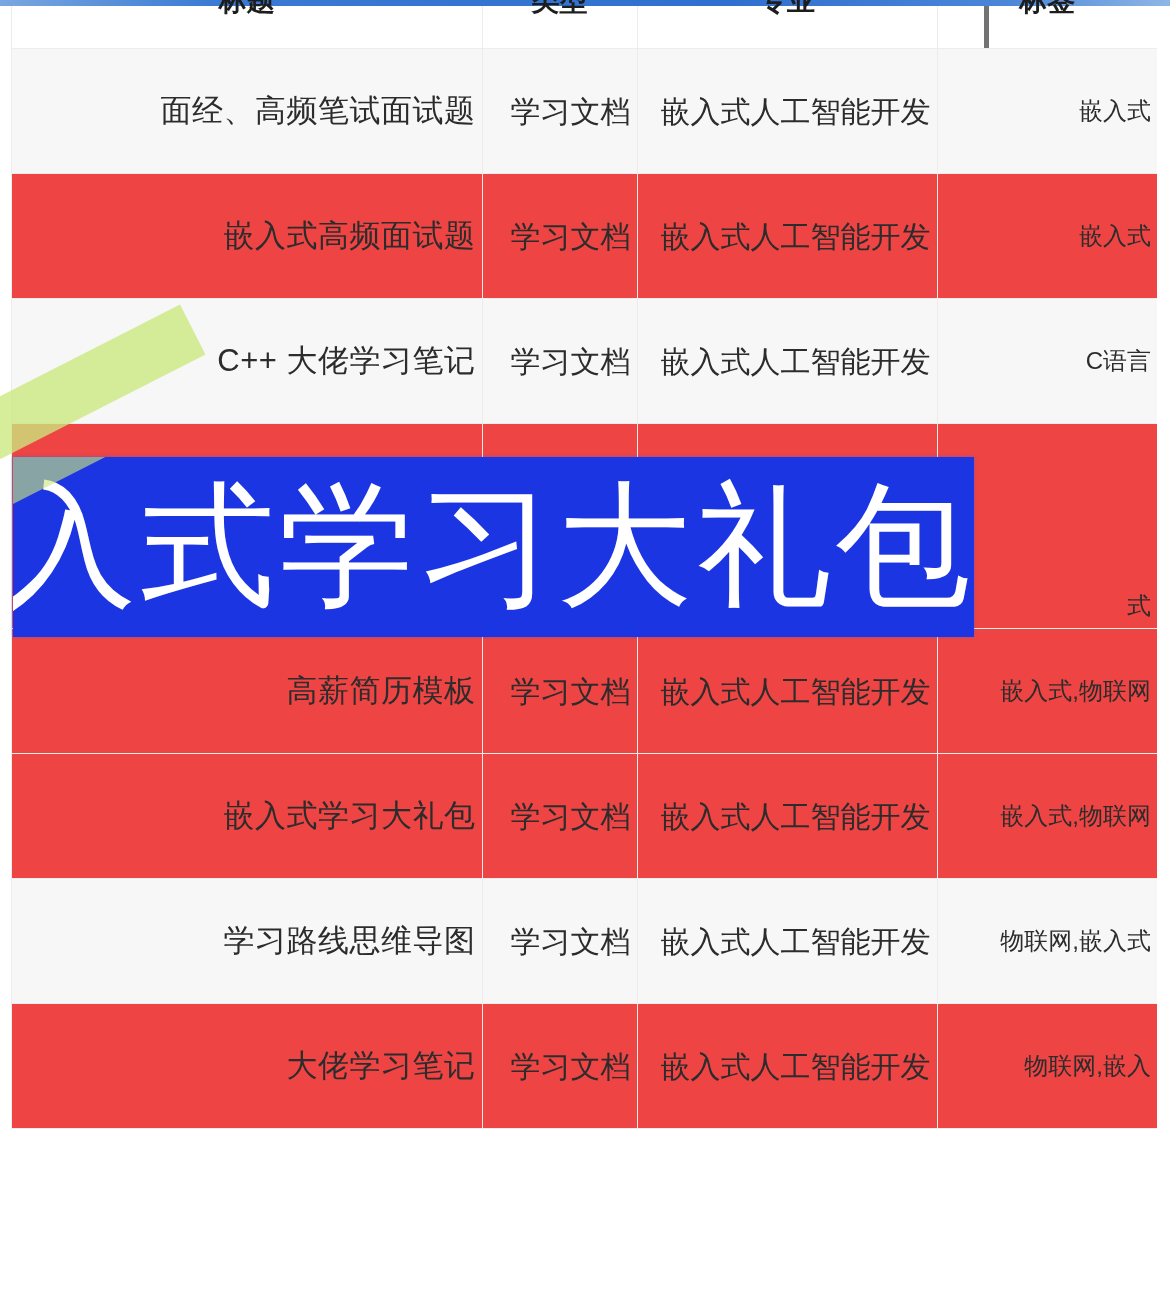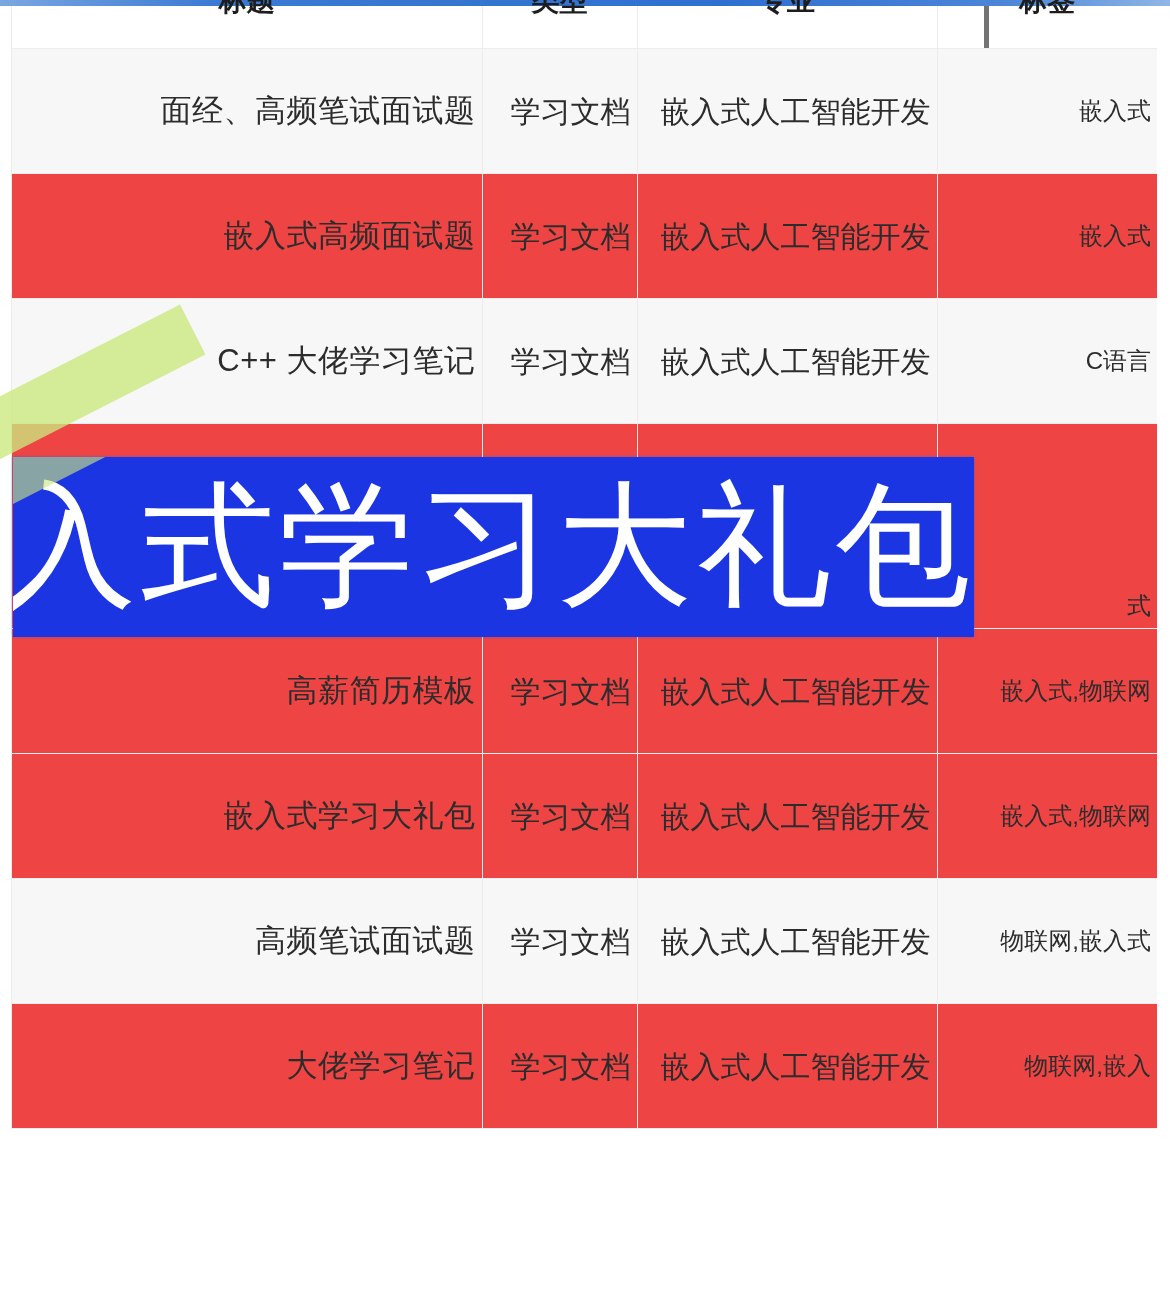--- a/index.html
+++ b/index.html
@@ -208,21 +208,21 @@
 
 
       <tr class="data-row">
         <td class="title-cell">嵌入式学习大礼包</td>
         <td class="type-cell">学习文档</td>
         <td class="major-cell">嵌入式人工智能开发</td>
         <td class="tag-cell">嵌入式,物联网</td>
       </tr>
 
       <tr class="data-row alt">
-        <td class="title-cell">高频笔试面试题</td>
+        <td class="title-cell">学习路线思维导图</td>
         <td class="type-cell">学习文档</td>
         <td class="major-cell">嵌入式人工智能开发</td>
         <td class="tag-cell">物联网,嵌入式</td>
       </tr>
 
       <tr class="data-row">
         <td class="title-cell">大佬学习笔记</td>
         <td class="type-cell">学习文档</td>
         <td class="major-cell">嵌入式人工智能开发</td>
         <td class="tag-cell">物联网,嵌入</td>

